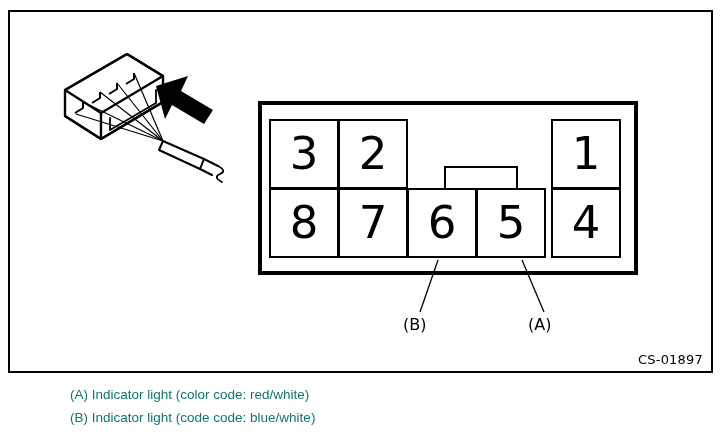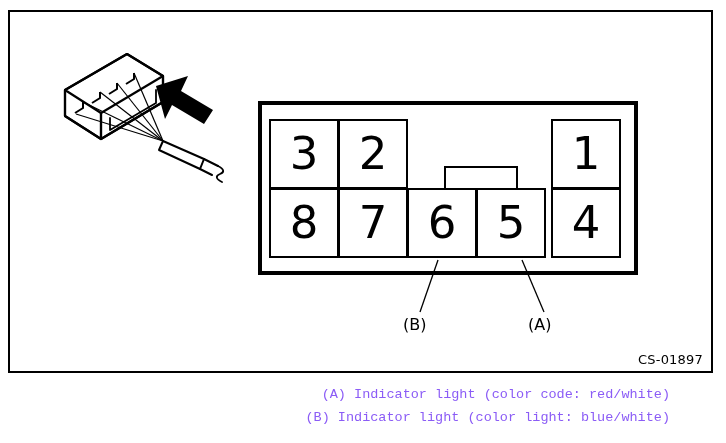--- a/index.html
+++ b/index.html
@@ -111,26 +111,25 @@
   }
 
   
   #legend {
     position: absolute;
     left: 70px;
     top: 383px;
     width: 600px;
   }
   .legend-line {
-    font-family: Liberation Mono, monospace;
+    font-family: Liberation Sans, sans-serif;
     font-size: 13.5px;
     line-height: 23px;
-    color: #8b5cf6;
+    color: #0f766e;
     white-space: nowrap;
-    text-align: right;
   }
 </style>
 </head>
 <body>
 
 <div id="figure-frame">
 
   <div id="connector-illustration">
     <svg width="215" height="145" viewBox="0 0 215 145">
       <g fill="none" stroke="#000000" stroke-width="2.2" stroke-linejoin="round" stroke-linecap="round">
@@ -218,14 +217,14 @@
     </svg>
     <span class="callout-label" style="left:393px; top:303px;">(B)</span>
     <span class="callout-label" style="left:518px; top:303px;">(A)</span>
   </div>
 
   <div id="reference-code">CS-01897</div>
 </div>
 
 <div id="legend">
   <div class="legend-line">(A) Indicator light (color code: red/white)</div>
-  <div class="legend-line">(B) Indicator light (color light: blue/white)</div>
+  <div class="legend-line">(B) Indicator light (code code: blue/white)</div>
 </div>
 
 </body></html>

